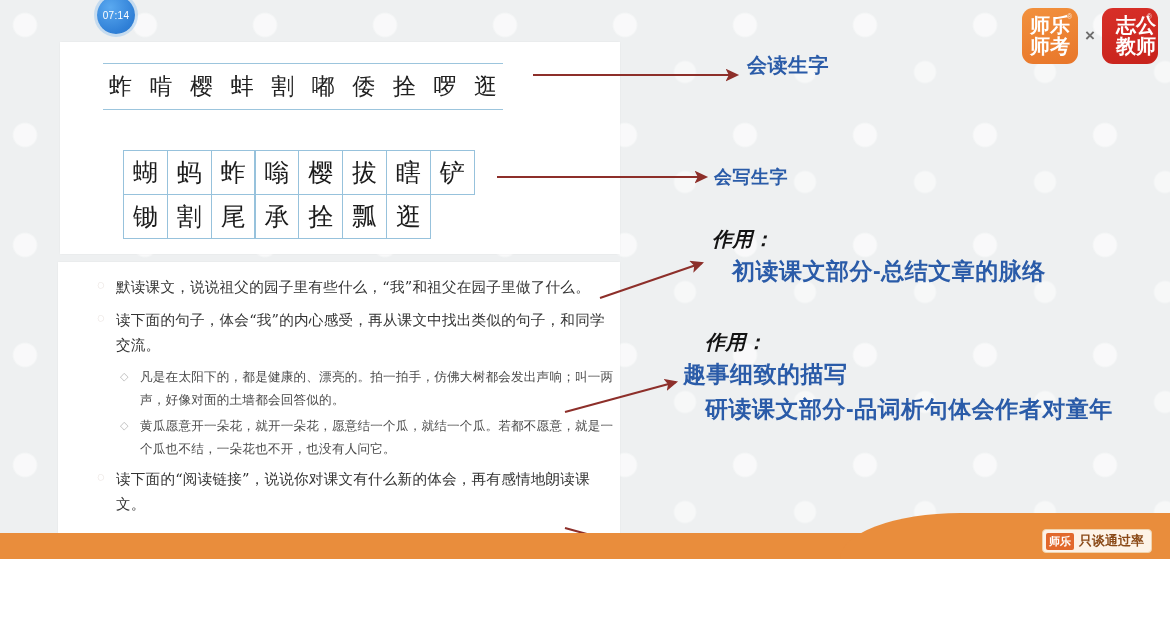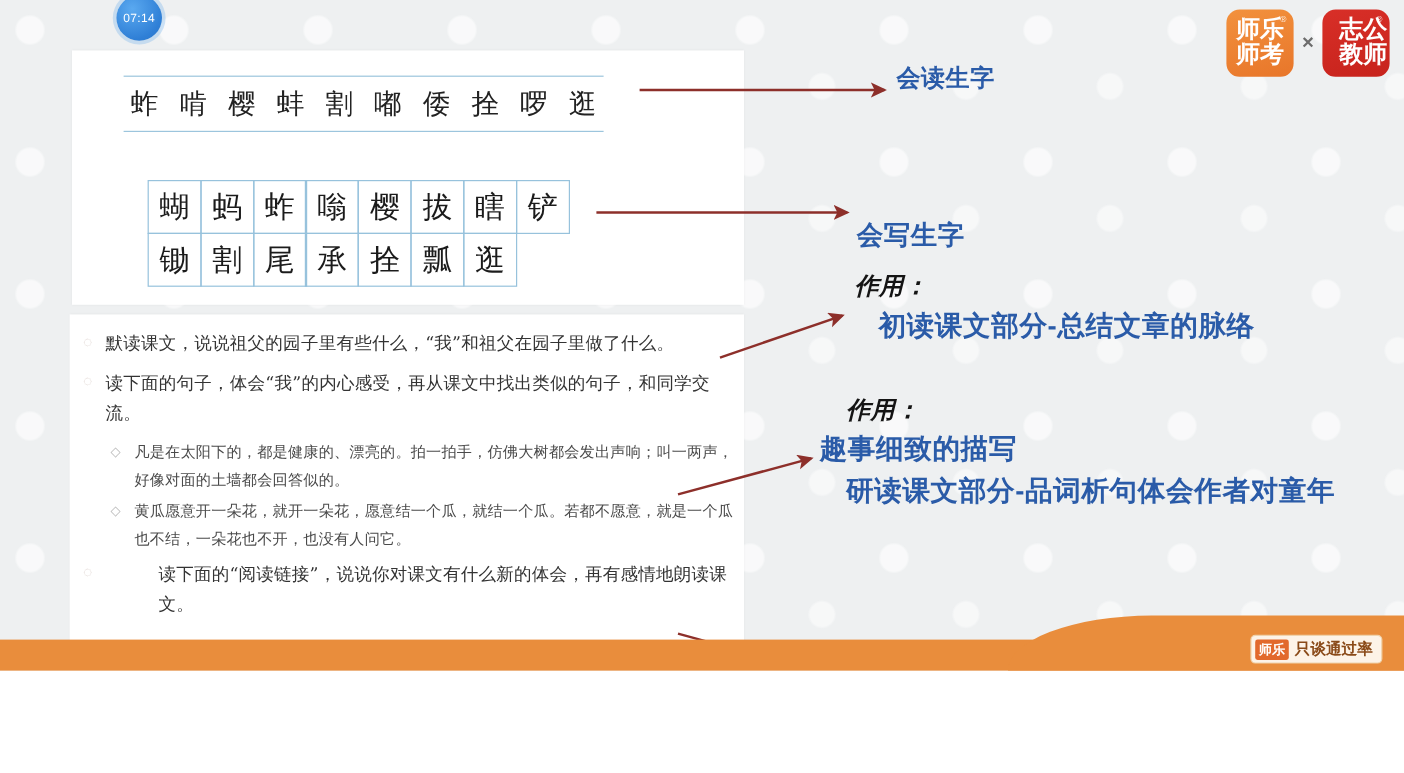--- a/index.html
+++ b/index.html
@@ -80,20 +80,21 @@
     color: #1b1b1b;
   }
   #grid-row1 { top: 150px; }
   #grid-row2 { top: 194px; }
 
   
   #exercises {
     position: absolute;
     left: 58px; top: 274px;
     width: 560px;
+    padding-left: 28px;
   }
   .q-item {
     position: relative;
     display: flex;
     margin-bottom: 8px;
   }
   .q-bullet {
     flex: 0 0 30px;
     padding-top: 4px;
     text-align: center;
@@ -129,21 +130,21 @@
   
   .anno {
     position: absolute;
     font-weight: bold;
     letter-spacing: .5px;
   }
   .anno .blue  { color: #2a5ba8; }
   .anno .black { color: #141414; font-style: italic; }
 
   #anno-read  { left: 747px; top: 52px;  font-size: 20px; }
-  #anno-write { left: 714px; top: 181px; font-size: 22px; }
+  #anno-write { left: 714px; top: 165px; font-size: 18px; }
 
   #anno-block-1 { left: 712px; top: 224px; width: 430px; }
   #anno-block-2 { left: 683px; top: 327px; width: 450px; }
   #anno-block-3 { left: 662px; top: 495px; width: 480px; }
 
   .anno-label { font-size: 20px; line-height: 30px; }
   .anno-text  { font-size: 23px; line-height: 35px; }
   .anno-inline .anno-label { display: inline; }
   .anno-inline .anno-text  { display: inline; }
   #anno-block-1 .anno-text { margin-left: 20px; }
@@ -287,21 +288,21 @@
       <div class="sub-item">
         <div class="sub-bullet">◇</div>
         <div class="sub-body">凡是在太阳下的，都是健康的、漂亮的。拍一拍手，仿佛大树都会发出声响；叫一两声，好像对面的土墙都会回答似的。</div>
       </div>
       <div class="sub-item">
         <div class="sub-bullet">◇</div>
         <div class="sub-body">黄瓜愿意开一朵花，就开一朵花，愿意结一个瓜，就结一个瓜。若都不愿意，就是一个瓜也不结，一朵花也不开，也没有人问它。</div>
       </div>
     </div>
 
-    <div class="q-item" style="margin-top:6px;gap:44px;">
+    <div class="q-item" style="margin-top:6px;">
       <div class="q-bullet">◌</div>
       <div class="q-body">读下面的“阅读链接”，说说你对课文有什么新的体会，再有感情地朗读课文。</div>
     </div>
 
   </div>
 
   <svg id="arrows" viewBox="0 0 1170 644" xmlns="http://www.w3.org/2000/svg">
     <defs>
       <marker id="ah" markerWidth="7" markerHeight="7" refX="5.4" refY="3" orient="auto">
         <path d="M0,0 L6.4,3 L0,6 L1.5,3 Z" fill="#8d2f2a"></path>

